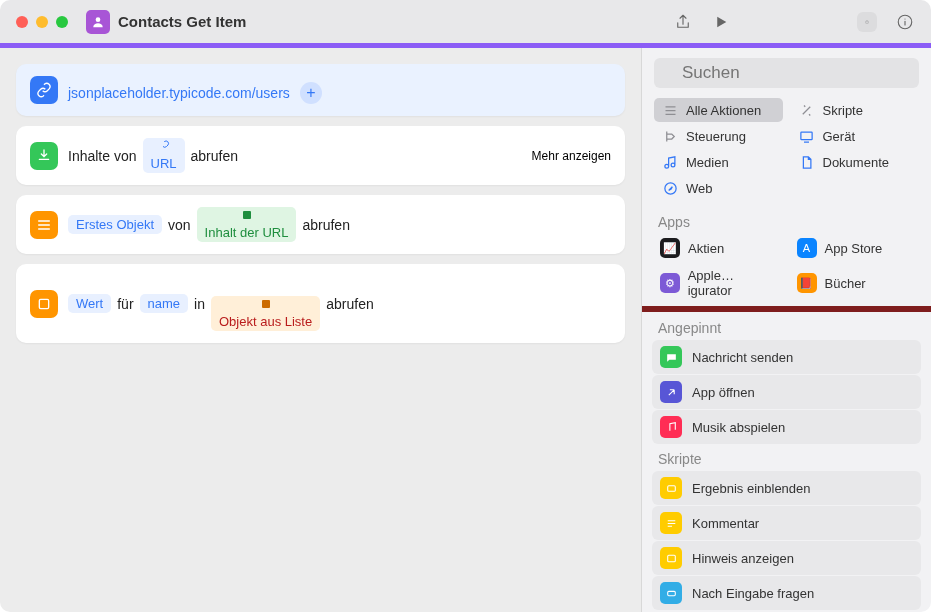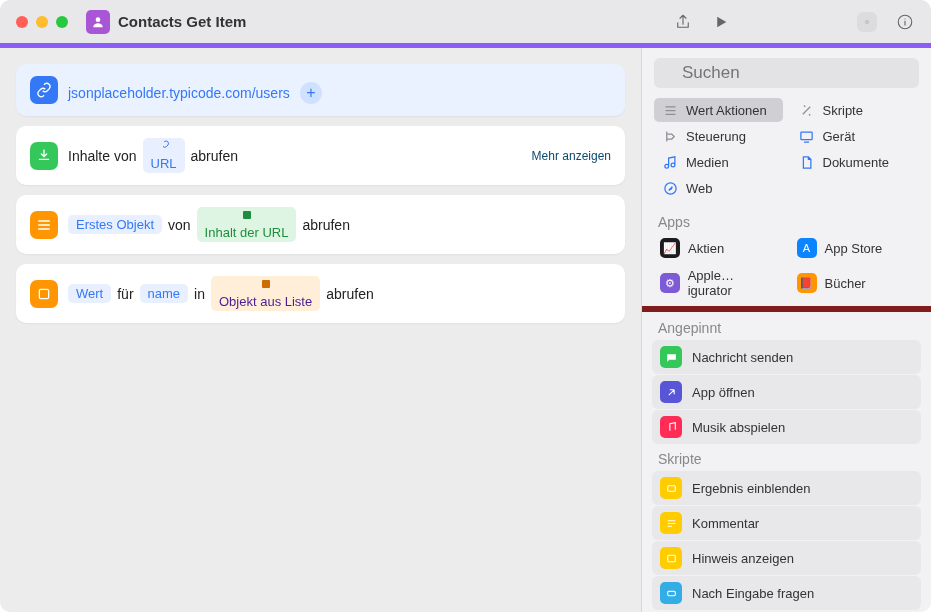--- a/index.html
+++ b/index.html
@@ -30,23 +30,23 @@
     .action-icon svg { width: 16px; height: 16px; fill: #fff; }
     .ai-blue { background: #3478f6; }
     .ai-green { background: #34c759; }
     .ai-orange { background: #ff9500; }
     .ai-orange2 { background: #ff9500; }
     .action-content { display: flex; align-items: center; gap: 6px; flex-wrap: wrap; font-size: 14px; color: #222; }
     .url-text { color: #3478f6; font-weight: 500; }
     .add-btn { width: 22px; height: 22px; border-radius: 50%; background: #d0e0ff; display: flex; align-items: center; justify-content: center; color: #3478f6; font-size: 16px; margin-left: 4px; cursor: pointer; }
     .token { background: #e8f0ff; color: #3478f6; padding: 2px 8px; border-radius: 5px; font-size: 13px; display: inline-flex; align-items: center; gap: 4px; font-weight: 500; flex-direction: column; }
     .token.green { background: #dff5e3; color: #1e8e3e; }
-    .token.orange { background: #ffefd8; color: #4c1d95; }
+    .token.orange { background: #ffefd8; color: #b91c1c; margin-top: 20px; }
     .token-icon { width: 12px; height: 12px; display: inline-block; }
-    .more-link { margin-left: auto; color: #0c4a6e; font-size: 12px; cursor: pointer; }
+    .more-link { margin-left: auto; color: #000000; font-size: 12px; cursor: pointer; }
     
     .sidebar { width: 290px; background: #f2f2f4; border-left: 1px solid #d8d8d8; display: flex; flex-direction: column; overflow: hidden; }
     .search-bar { padding: 10px 12px; }
     .search-input { width: 100%; background: #e3e3e5; border: none; border-radius: 6px; padding: 5px 10px 5px 28px; font-size: 17px; color: #666; position: relative; }
     .search-wrap { position: relative; }
     .search-wrap svg { position: absolute; left: 8px; top: 6px; width: 14px; height: 14px; stroke: #888; fill: none; }
     
     .category-grid { display: grid; grid-template-columns: 1fr 1fr; gap: 2px 8px; padding: 0 12px 8px; }
     .cat-item { display: flex; align-items: center; gap: 8px; padding: 4px 8px; border-radius: 5px; font-size: 13px; cursor: pointer; color: #333; }
     .cat-item.selected { background: #d0d0d4; }
@@ -195,21 +195,21 @@
         </div>
       </div>
 
       <div class="category-grid">
         <div class="cat-item selected">
           <span class="cat-icon">
               <svg viewBox="0 0 24 24" stroke="#8e8e93" fill="none" stroke-width="2">
                 <path d="M4 6h16M4 12h16M4 18h16"></path>
               </svg>
             </span>
-          <span>Wert Aktionen</span>
+          <span>Alle Aktionen</span>
         </div>
         <div class="cat-item">
           <span class="cat-icon">
               <svg viewBox="0 0 24 24" stroke="#8e8e93" fill="none" stroke-width="2">
                 <path d="M6 18L18 6M8 4l2 2M16 18l2 2"></path>
               </svg>
             </span>
           <span>Skripte</span>
         </div>
         <div class="cat-item">

